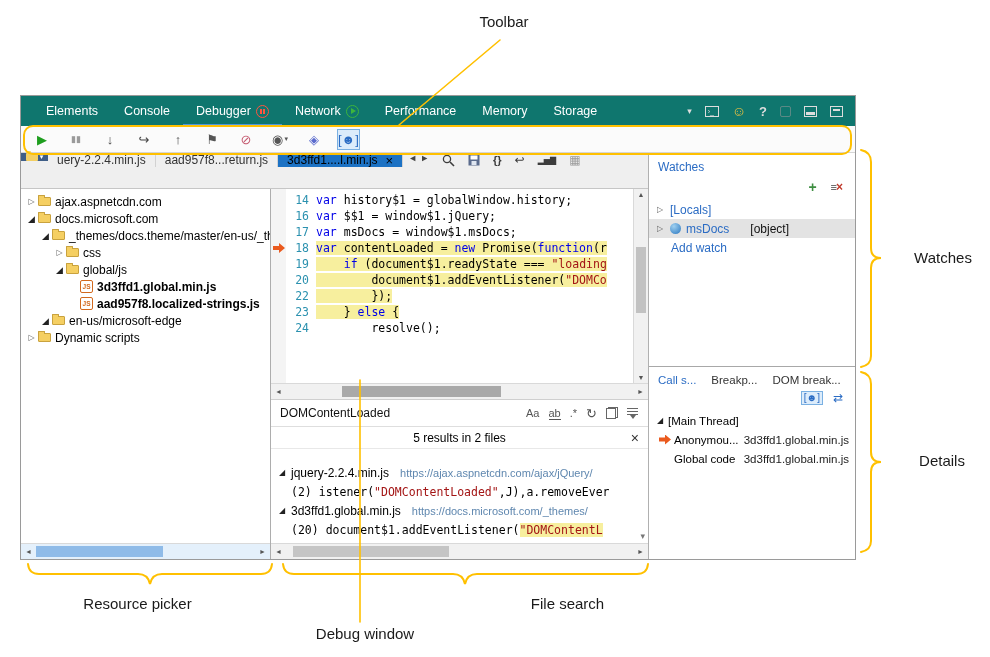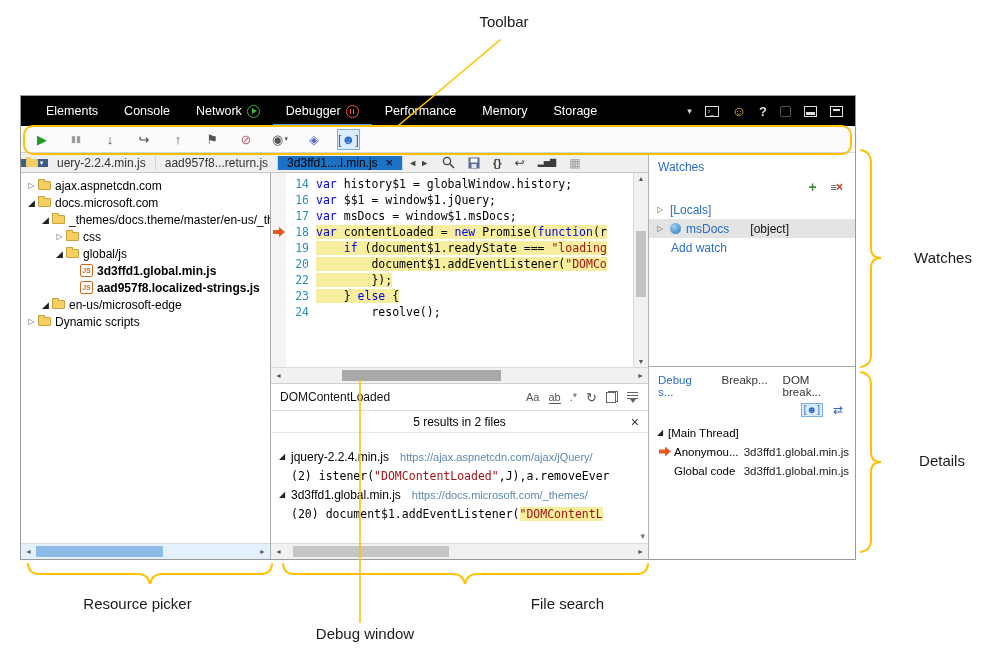--- a/index.html
+++ b/index.html
@@ -5,21 +5,21 @@
 *{margin:0;padding:0;box-sizing:border-box}
 body{background:#fff}
 .stage{position:relative;width:990px;height:657px;background:#fff;font-family:"Liberation Sans",sans-serif;font-size:12px;color:#000;overflow:hidden}
 .ann-label{position:absolute;font-size:15px;color:#1a1a1a;text-align:center;z-index:45}
 .overlay{position:absolute;left:0;top:0;z-index:40;pointer-events:none}
 
 
 .window{position:absolute;left:20px;top:95px;width:836px;height:465px;border:1px solid #9a9a9a;background:#fff;display:flex;flex-direction:column}
 
 
-.topbar{height:30px;background:#000000;display:flex;align-items:center;padding:0 12px;color:#fff;flex:0 0 auto}
+.topbar{height:30px;background:#0f766e;display:flex;align-items:center;padding:0 12px;color:#fff;flex:0 0 auto}
 .top-tabs{display:flex;align-items:stretch;height:100%}
 .top-tab{display:flex;align-items:center;gap:5px;padding:0 13px;font-size:12.5px;height:30px;white-space:nowrap}
 .top-tab.sel{box-shadow:inset 0 -2px 0 #4b97e0}
 .badge{width:13px;height:13px;border-radius:50%;display:inline-flex;align-items:center;justify-content:center;flex:0 0 auto}
 .pauseb{border:1px solid #ff5540;gap:1.5px}
 .pauseb i{display:block;width:1.5px;height:5px;background:#ff5540}
 .playb{border:1px solid #3db53d}
 .playb i{display:block;width:0;height:0;border-left:5px solid #3db53d;border-top:3px solid transparent;border-bottom:3px solid transparent;margin-left:2px}
 .topbar-right{margin-left:auto;display:flex;align-items:center;gap:13px}
 .tbr-ic{display:inline-flex;align-items:center;justify-content:center;color:#ddd}
@@ -41,21 +41,21 @@
 .tbi .g{line-height:1}
 .tbi.small .g{font-size:9px;letter-spacing:0}
 .tbi.selbox{border:1px solid #7ab0e2;background:#dcecfb}
 .tbi .caret{font-size:7px;color:#555}
 
 
 .body{flex:1;display:flex;min-height:0}
 .left-stack{width:627px;display:flex;flex-direction:column;min-height:0}
 
 
-.filetabs{height:20px;background:#efefef;border-bottom:1px solid #c6c6c6;display:flex;align-items:center;flex:0 0 auto}
+.filetabs{height:36px;background:#efefef;border-bottom:1px solid #c6c6c6;display:flex;align-items:flex-start;flex:0 0 auto}
 .picker-btn{width:27px;background:#3f5e87;display:flex;align-items:center;justify-content:center;gap:2px;flex:0 0 auto}
 .picker-btn .pf{width:12px;height:8px;background:#f3cf63;border-radius:1px;position:relative}
 .picker-btn .pf::before{content:"";position:absolute;left:0;top:-2px;width:5px;height:2px;background:#f3cf63;border-radius:1px 1px 0 0}
 .picker-btn .pc{color:#fff;font-size:7px}
 #file-tabs{display:flex;align-items:stretch}
 .ftab{display:flex;align-items:center;padding:0 9px;border-right:1px solid #d2d2d2;color:#333;font-size:12px;max-width:140px;white-space:nowrap}
 .ftab .ftl{overflow:hidden}
 .ftab.act{background:#1c72c4;color:#000000}
 .ftab .ftx{margin-left:8px;font-size:13px;line-height:1}
 .tabnav{display:flex;align-items:center;gap:3px;padding:0 5px}
@@ -181,30 +181,30 @@
   <div class="window">
 
     <div class="topbar">
       <div class="top-tabs" id="top-tabs">
           <div class="top-tab">
             <span>Elements</span>
           </div>
           <div class="top-tab">
             <span>Console</span>
           </div>
-          <div class="top-tab">
-            <span>Network</span>
-            <span class="badge playb">
-              <i></i>
-            </span>
-          </div>
           <div class="top-tab sel">
             <span>Debugger</span>
             <span class="badge pauseb">
               <i></i>
+              <i></i>
+            </span>
+          </div>
+          <div class="top-tab">
+            <span>Network</span>
+            <span class="badge playb">
               <i></i>
             </span>
           </div>
           <div class="top-tab">
             <span>Performance</span>
           </div>
           <div class="top-tab">
             <span>Memory</span>
           </div>
           <div class="top-tab">
@@ -491,21 +491,21 @@
                 <span class="wname">msDocs</span>
                 <span class="wval">[object]</span>
               </div>
               <div class="w-row">
                 <span class="addwatch-link">Add watch</span>
               </div>
             </div>
         </div>
         <div class="details-sec">
           <div class="d-tabs" id="d-tabs">
-              <span class="d-tab sel">Debug s...</span>
+              <span class="d-tab sel">Call s...</span>
               <span class="d-tab">Breakp...</span>
               <span class="d-tab">DOM break...</span>
             </div>
           <div class="d-icons">
             <span class="ic-jmc">[☻]</span>
             <span class="ic-async">⇄</span>
           </div>
           <div id="d-rows">
               <div class="d-row">
                 <span class="dexp">◢</span>

